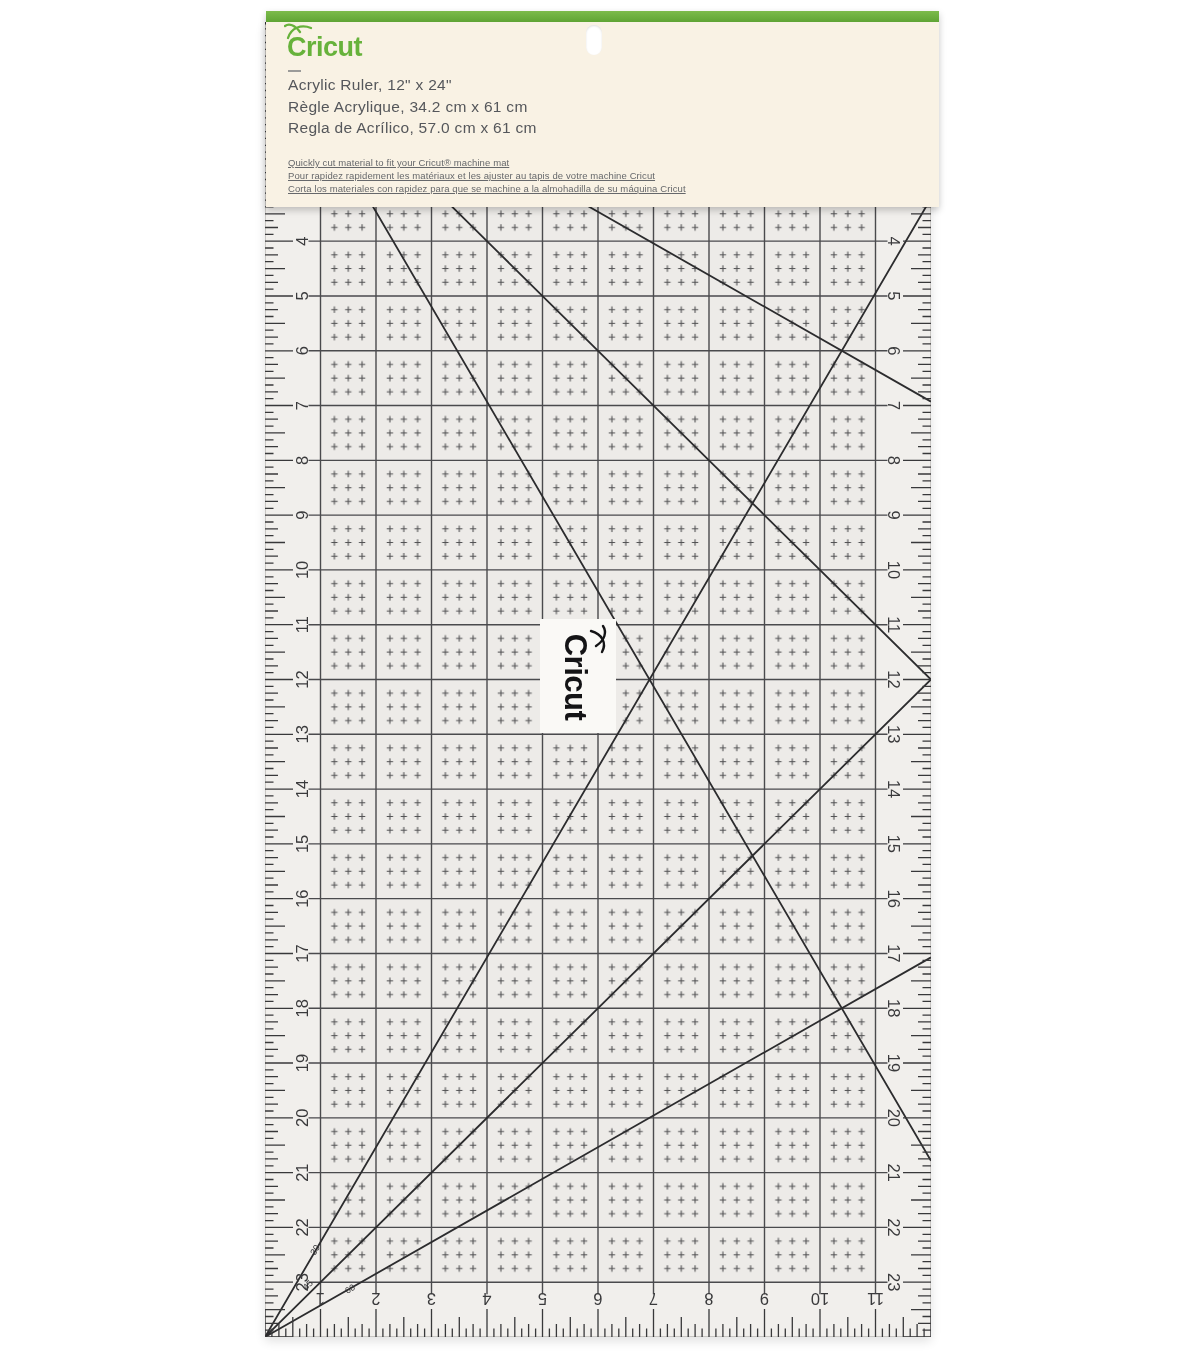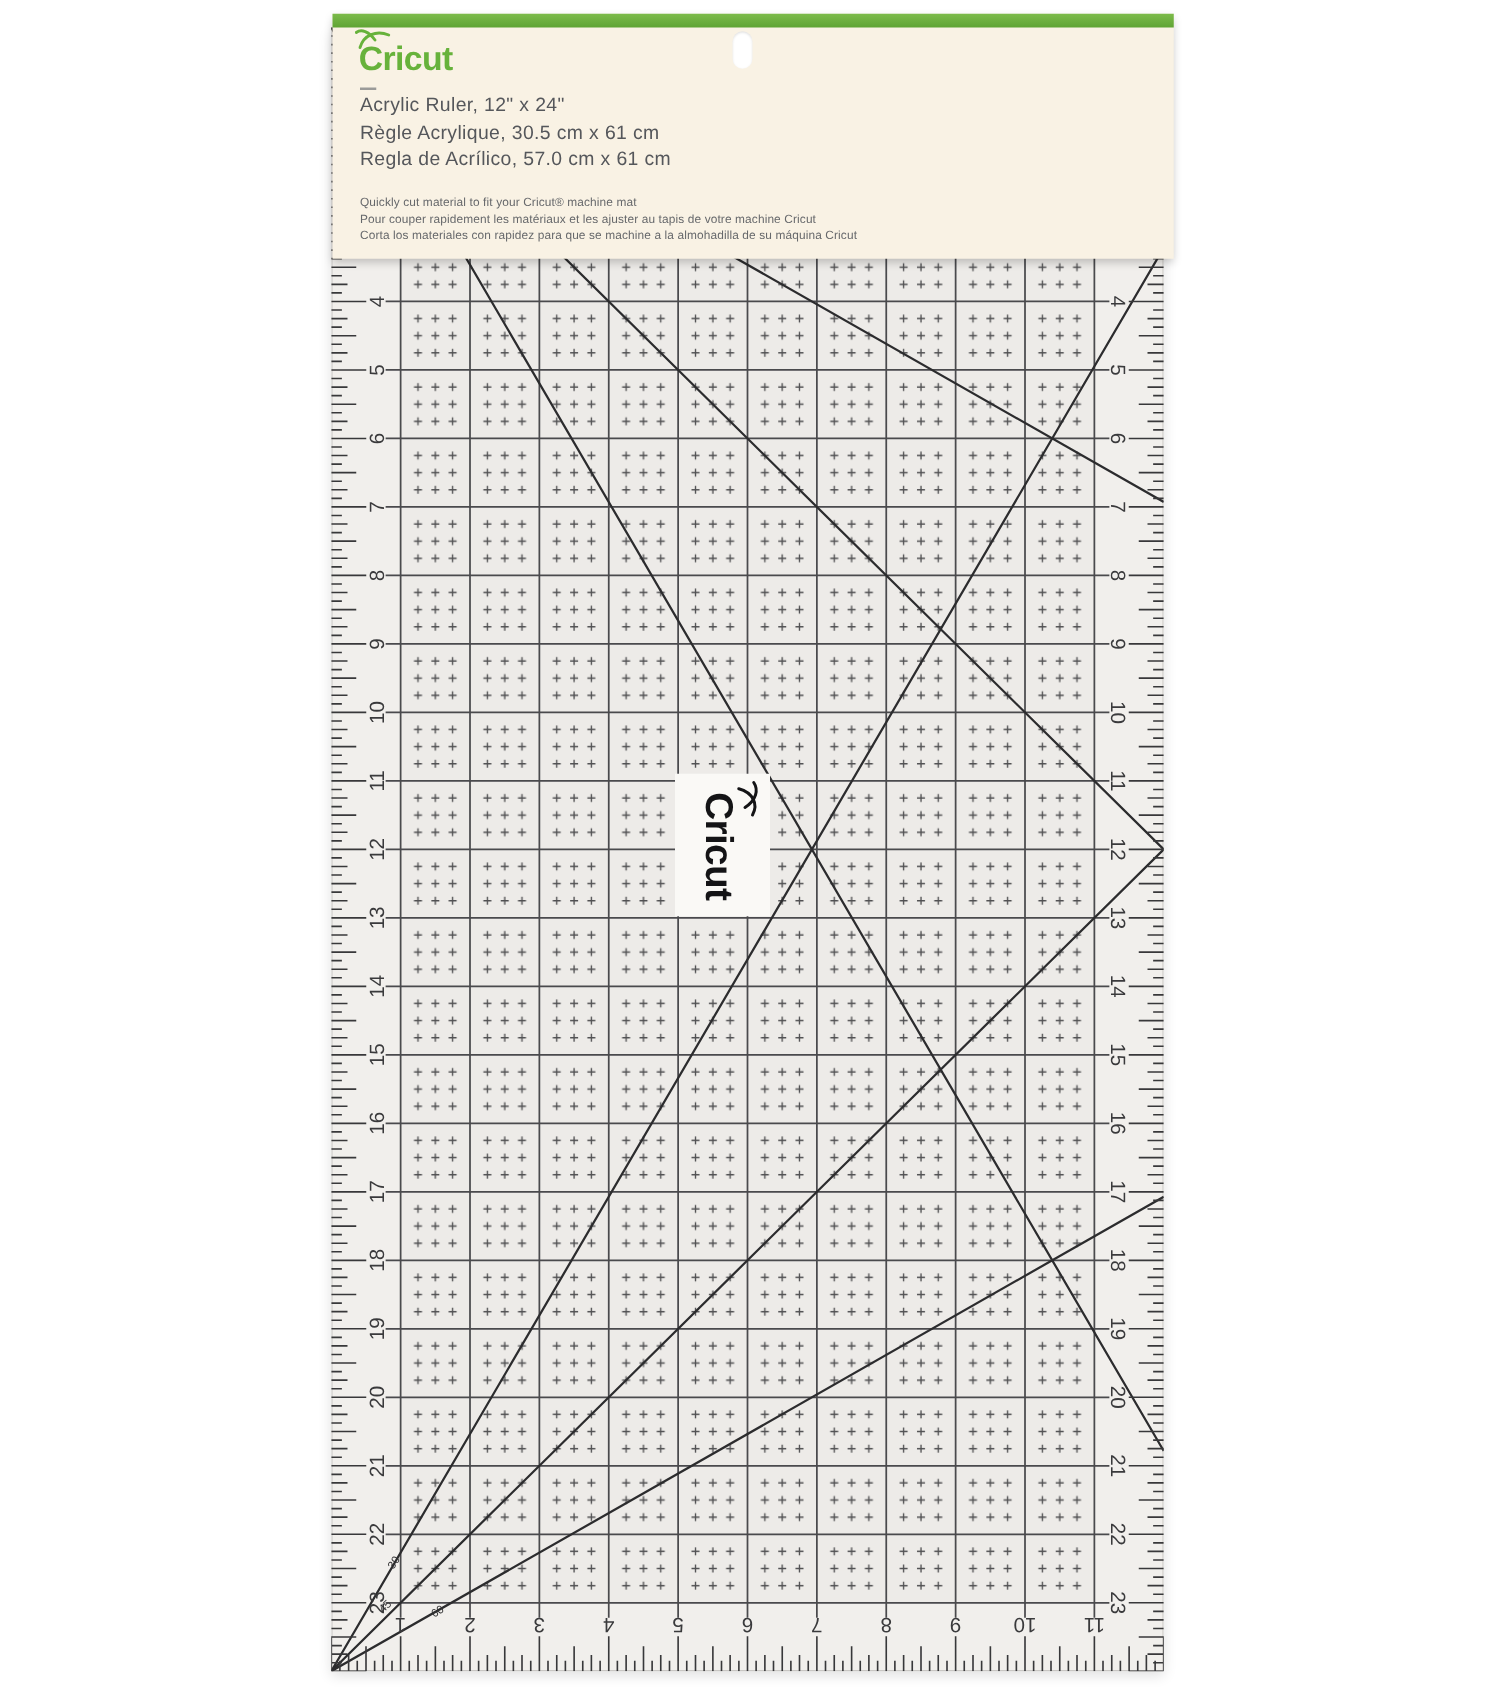--- a/index.html
+++ b/index.html
@@ -32,21 +32,21 @@
     color:#67b23b;font-size:27px;font-weight:bold;letter-spacing:-0.5px;
   }
   .brand .antenna{position:absolute;left:-3px;top:-11px;}
   .brand-dash{position:absolute;left:22px;top:59px;width:13px;height:2px;background:#9b9b99;}
   .titles{
     position:absolute;left:22px;top:63px;
     font-size:15.5px;line-height:21.6px;color:#55575b;letter-spacing:.3px;
   }
   .descs{
     position:absolute;left:22px;top:146px;
-    font-size:9.5px;line-height:12.9px;color:#66686b;letter-spacing:.1px;
+    font-size:9.5px;line-height:12.9px;color:#66686b;letter-spacing:.1px;text-decoration:underline;
   }
 </style>
 </head>
 <body>
 
 <div class="ruler">
   <svg id="ruler-svg" width="666" height="1315" viewBox="0 0 666 1315">
       <defs>
         <pattern id="plusses" width="55.5" height="54.791666666666664" patternUnits="userSpaceOnUse">
           <path d="M10.7,13.7h6.4M13.9,10.5v6.4M10.7,27.4h6.4M13.9,24.2v6.4M10.7,41.1h6.4M13.9,37.9v6.4M24.6,13.7h6.4M27.8,10.5v6.4M24.6,27.4h6.4M27.8,24.2v6.4M24.6,41.1h6.4M27.8,37.9v6.4M38.4,13.7h6.4M41.6,10.5v6.4M38.4,27.4h6.4M41.6,24.2v6.4M38.4,41.1h6.4M41.6,37.9v6.4" stroke="#515153" stroke-width="1.1" fill="none"></path>
@@ -129,22 +129,22 @@
     <svg class="antenna" width="36" height="20" viewBox="0 0 36 20">
       <path d="M4,17 C7,7 17,3 27,7" fill="none" stroke="#67b23b" stroke-width="2.3" stroke-linecap="round"></path>
       <path d="M16,11 C11,4 5,2 1,5" fill="none" stroke="#67b23b" stroke-width="2.3" stroke-linecap="round"></path>
     </svg>
     <span>Cricut</span>
   </div>
   <div class="brand-dash"></div>
 
   <div class="titles">
     <div>Acrylic Ruler, 12" x 24"</div>
-    <div>Règle Acrylique, 30.5 cm x 61 cm</div>
+    <div>Règle Acrylique, 34.2 cm x 61 cm</div>
     <div>Regla de Acrílico, 57.0 cm x 61 cm</div>
   </div>
 
   <div class="descs">
     <div>Quickly cut material to fit your Cricut® machine mat</div>
-    <div>Pour couper rapidement les matériaux et les ajuster au tapis de votre machine Cricut</div>
+    <div>Pour rapidez rapidement les matériaux et les ajuster au tapis de votre machine Cricut</div>
     <div>Corta los materiales con rapidez para que se machine a la almohadilla de su máquina Cricut</div>
   </div>
 </div>
 
 </body></html>

